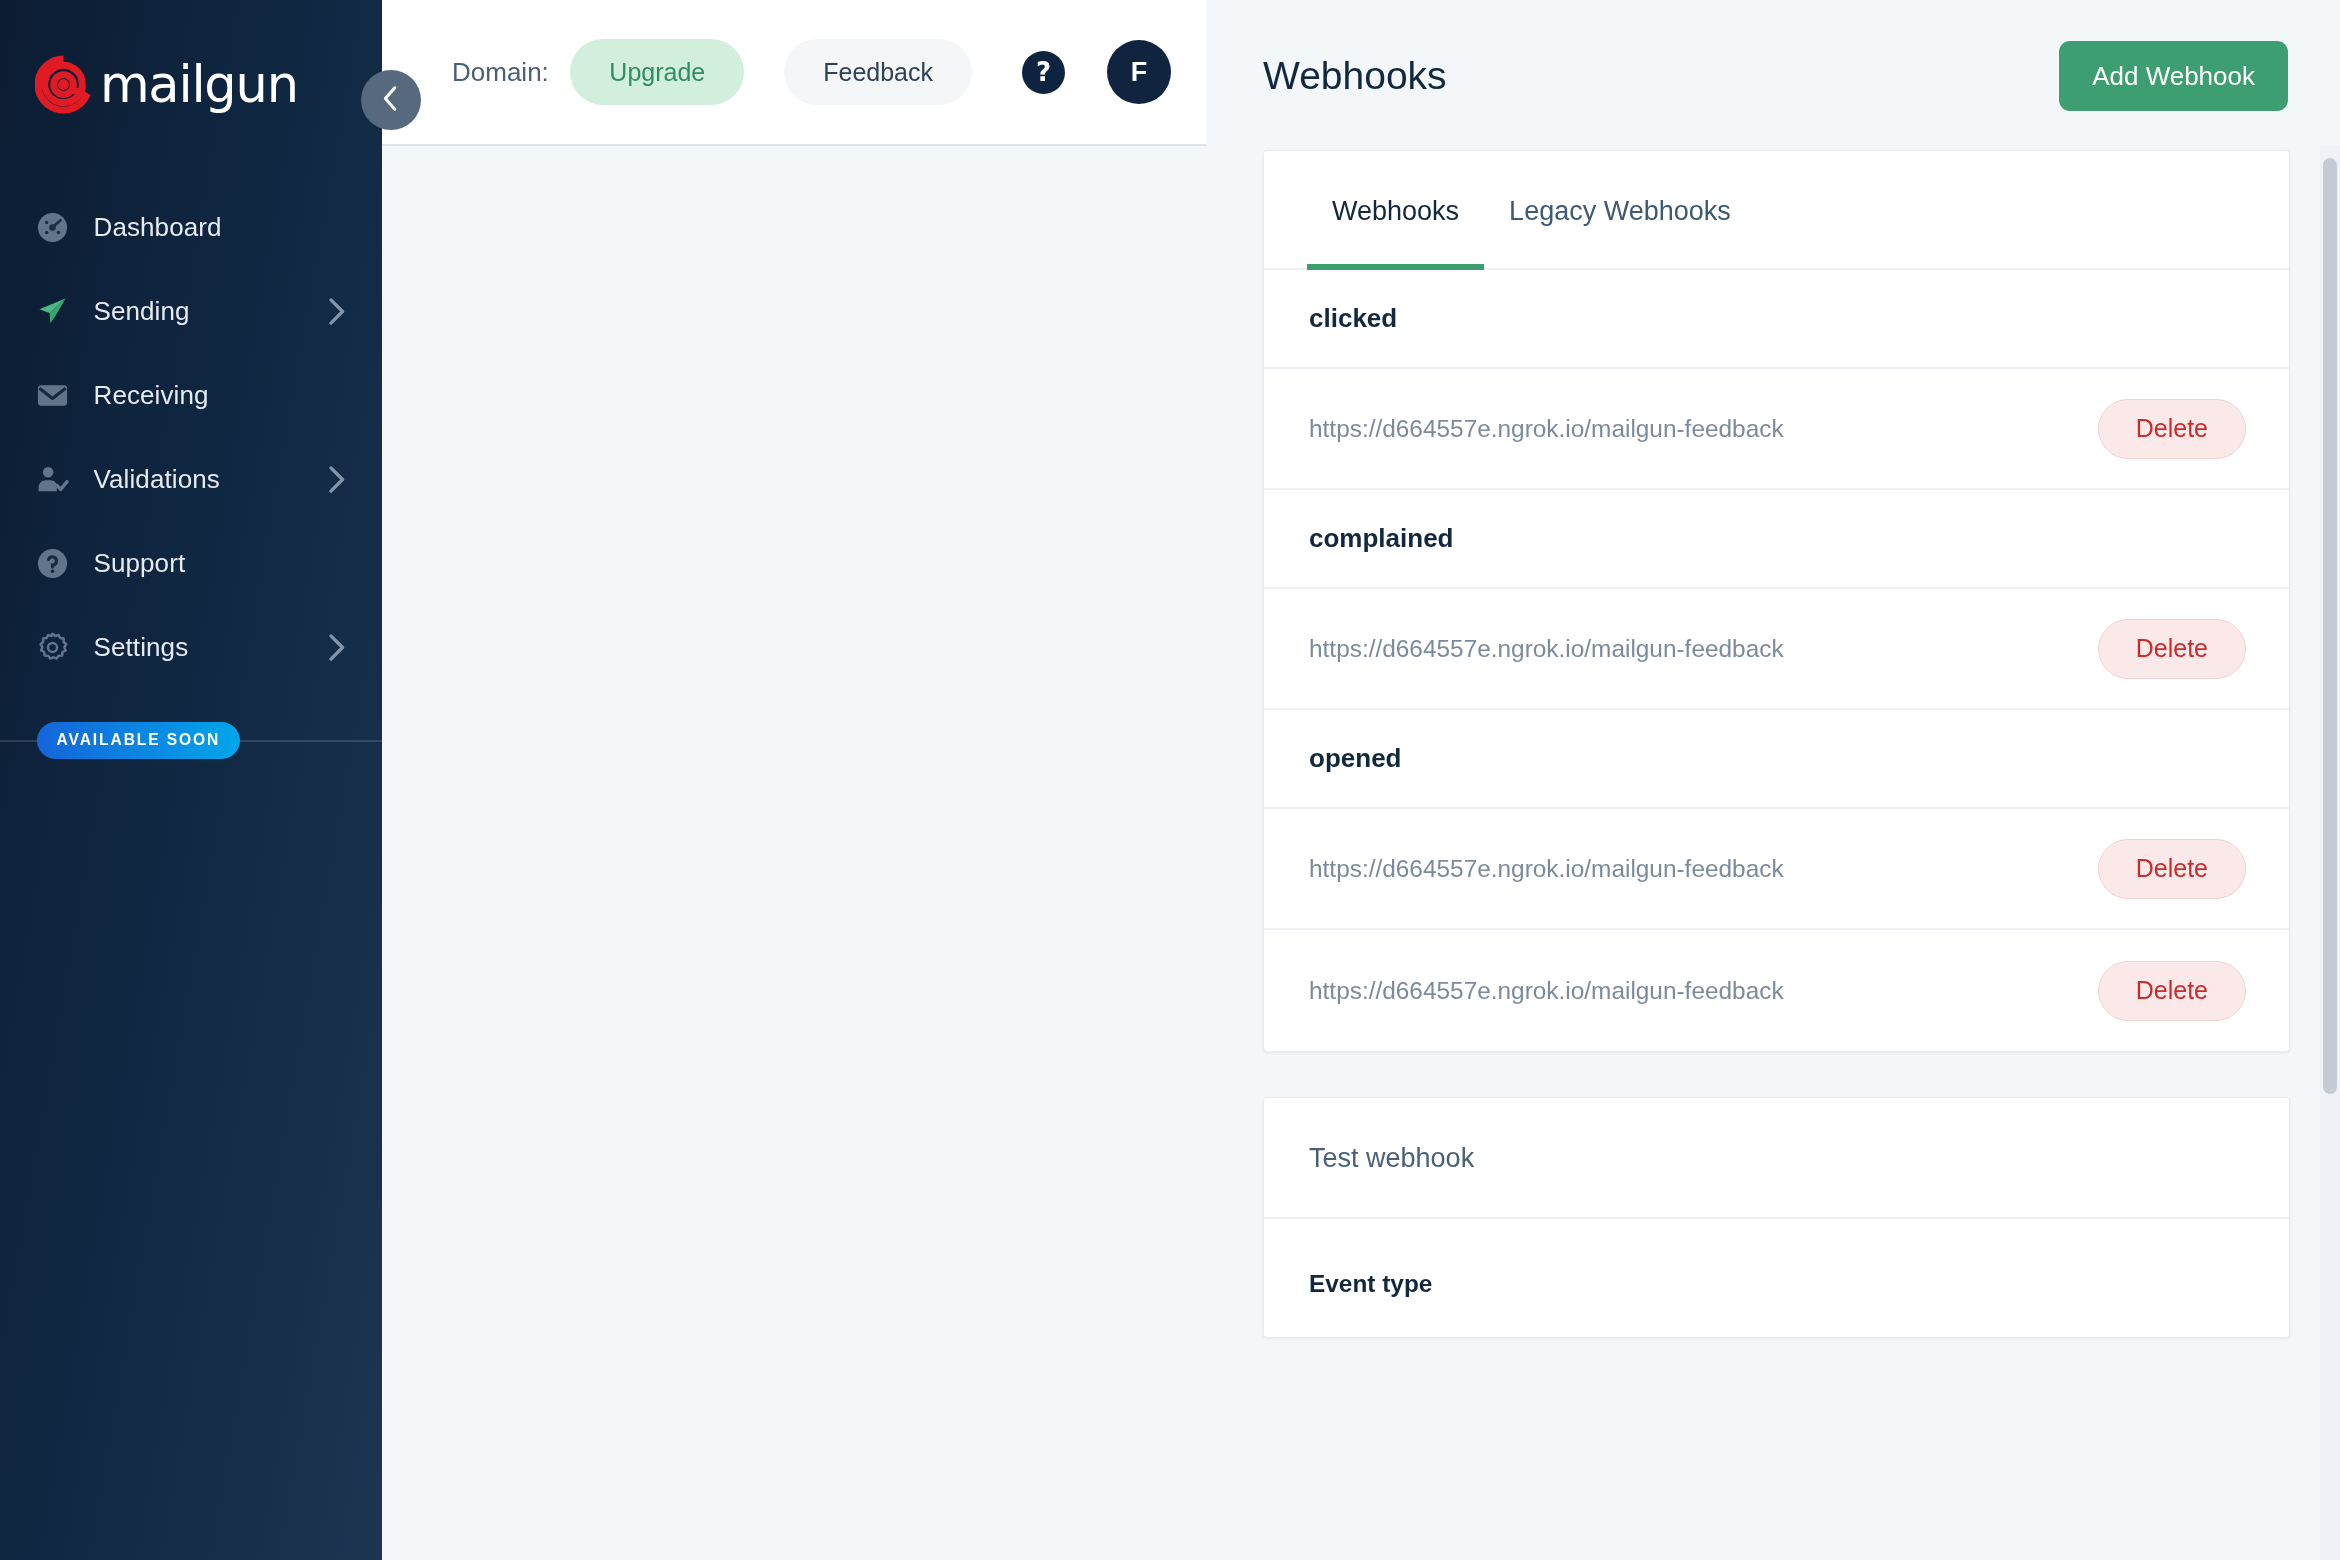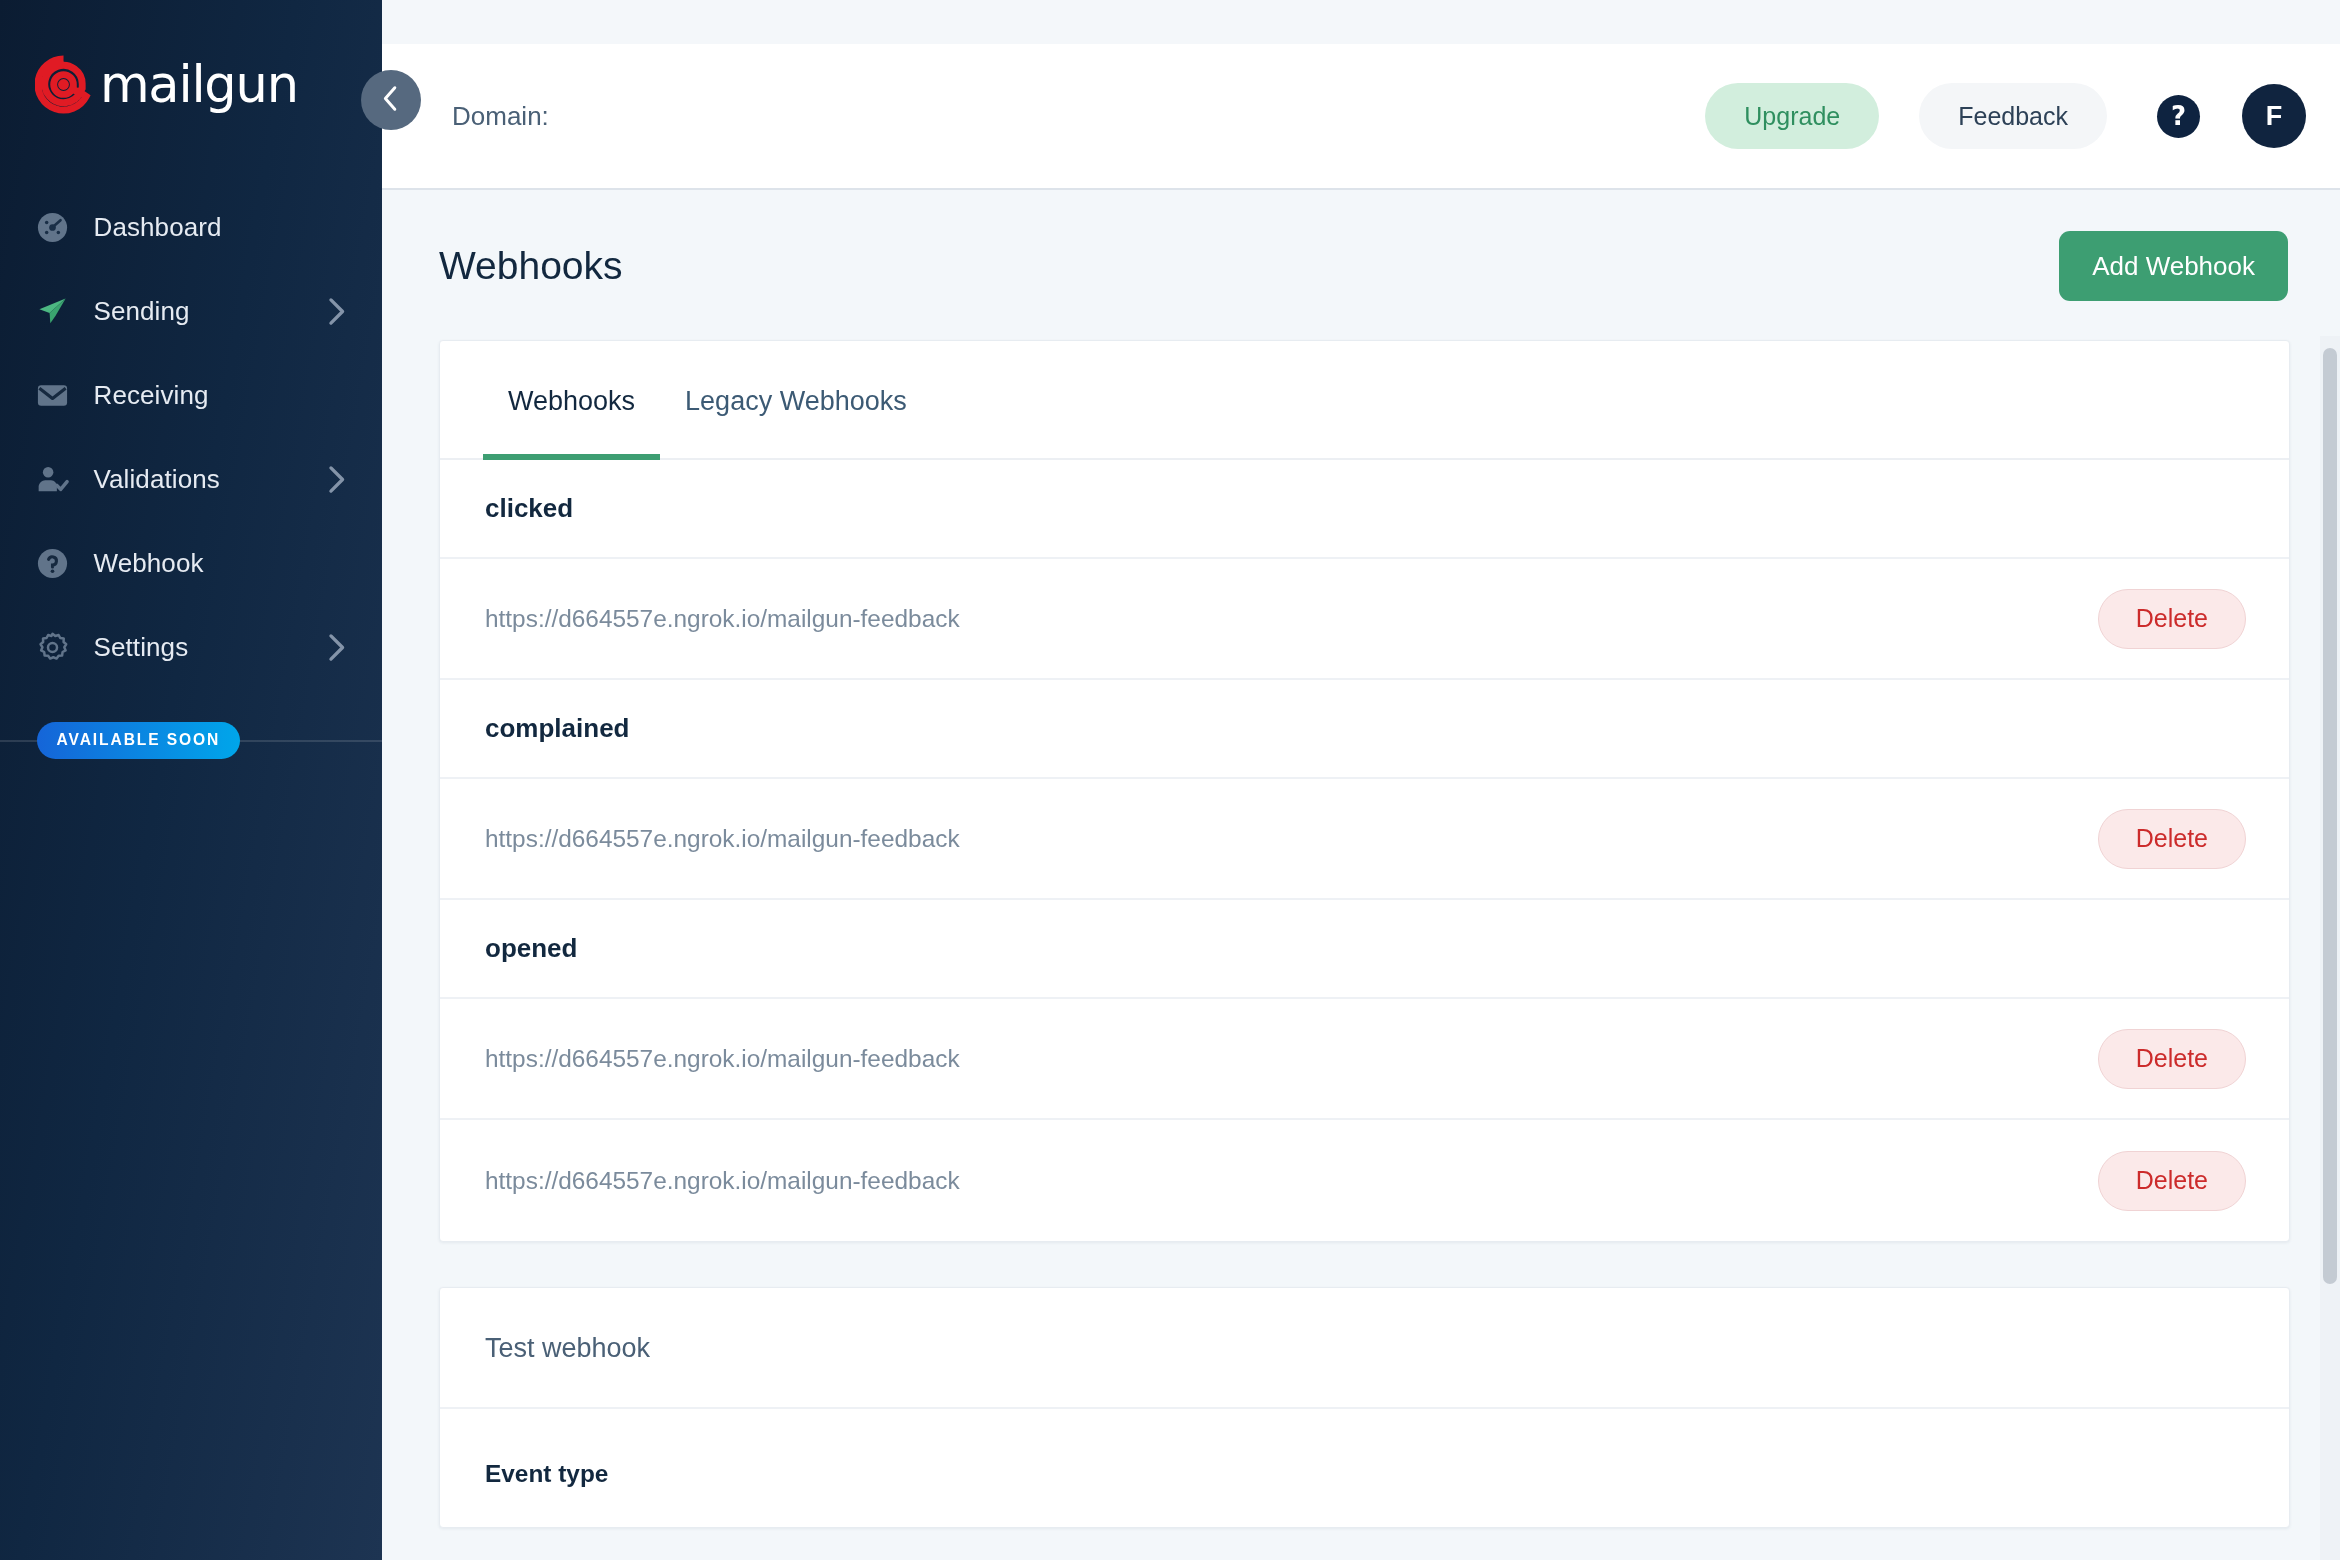--- a/index.html
+++ b/index.html
@@ -66,21 +66,21 @@
   
   .collapse-btn {
     position: absolute; left: 361px; top: 70px;
     width: 60px; height: 60px; border-radius: 50%;
     background: #56697f; border: none; cursor: pointer;
     display: flex; align-items: center; justify-content: center;
     z-index: 40;
   }
 
   
-  .right { flex: 1 1 auto; display: flex; flex-direction: column; min-width: 0; position: relative; margin-top: 44px; }
+  .right { flex: 1 1 auto; display: flex; flex-direction: row; min-width: 0; position: relative; }
 
   .topbar {
     height: 146px; flex: 0 0 146px;
     background: #ffffff;
     border-bottom: 2px solid #dde3ea;
     display: flex; align-items: center;
     padding: 0 35px 0 70px;
   }
   .domain-label {
     color: #4a6076; font-size: 26px; margin-right: 21.5px; white-space: nowrap;
@@ -270,21 +270,21 @@
       </div>
 
       <div class="nav-item">
         <span class="nav-icon">
           <svg width="35" height="35" viewBox="0 0 24 24">
               <circle cx="12" cy="12" r="10" fill="#61748a"></circle>
               <path d="M9.3 9.2 A2.8 2.8 0 1 1 12 13 V14.4" fill="none" stroke="#16293f" stroke-width="2.1" stroke-linecap="round"></path>
               <circle cx="12" cy="17.3" r="1.25" fill="#16293f"></circle>
             </svg>
         </span>
-        <span class="nav-label">Webhook</span>
+        <span class="nav-label">Support</span>
       </div>
 
       <div class="nav-item">
         <span class="nav-icon">
           <svg width="35" height="35" viewBox="0 0 24 24">
               <path d="M12 2.6 l1.9 1.5 2.3-.7 1.1 2.1 2.4 .3 -.1 2.4 1.8 1.6 -1.3 2 .9 2.2 -2.1 1.1 -.3 2.4 -2.4 .2 -1.4 1.9 -2.2-.9 -2.2 .9 -1.4-1.9 -2.4-.2 -.3-2.4 -2.1-1.1 .9-2.2 -1.3-2 1.8-1.6 -.1-2.4 2.4-.3 1.1-2.1 2.3 .7 Z" fill="none" stroke="#61748a" stroke-width="1.7" stroke-linejoin="round"></path>
               <circle cx="12" cy="12" r="3.1" fill="none" stroke="#61748a" stroke-width="1.7"></circle>
             </svg>
         </span>
         <span class="nav-label">Settings</span>

